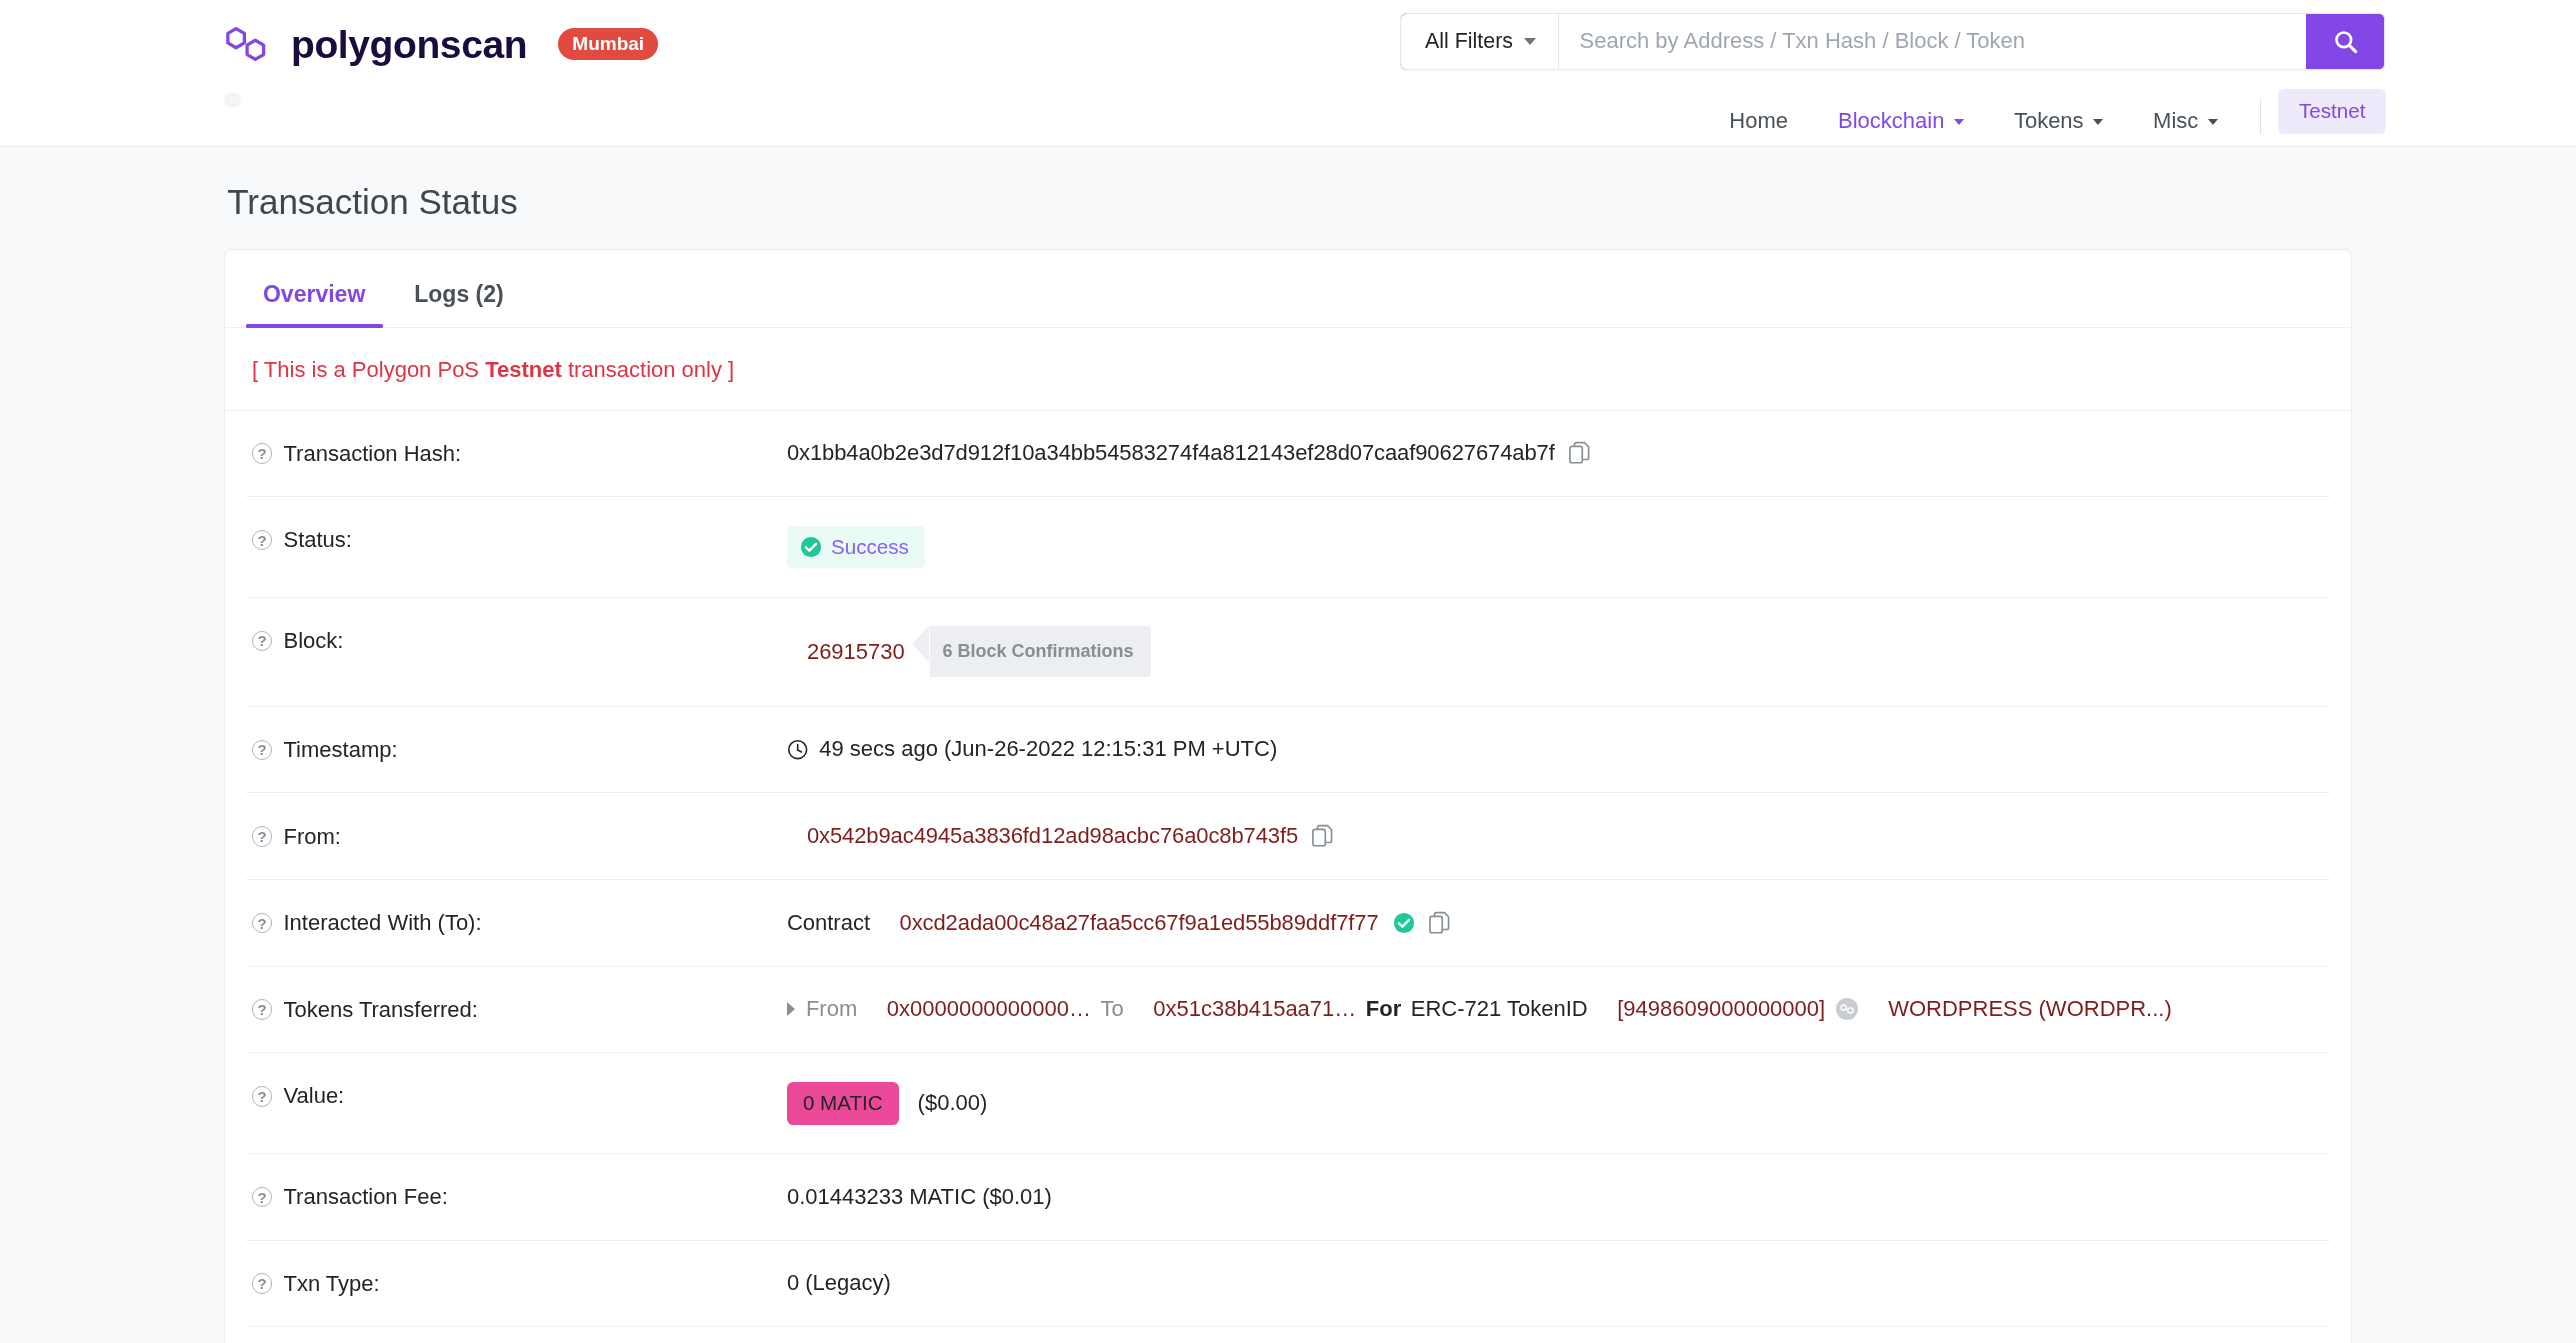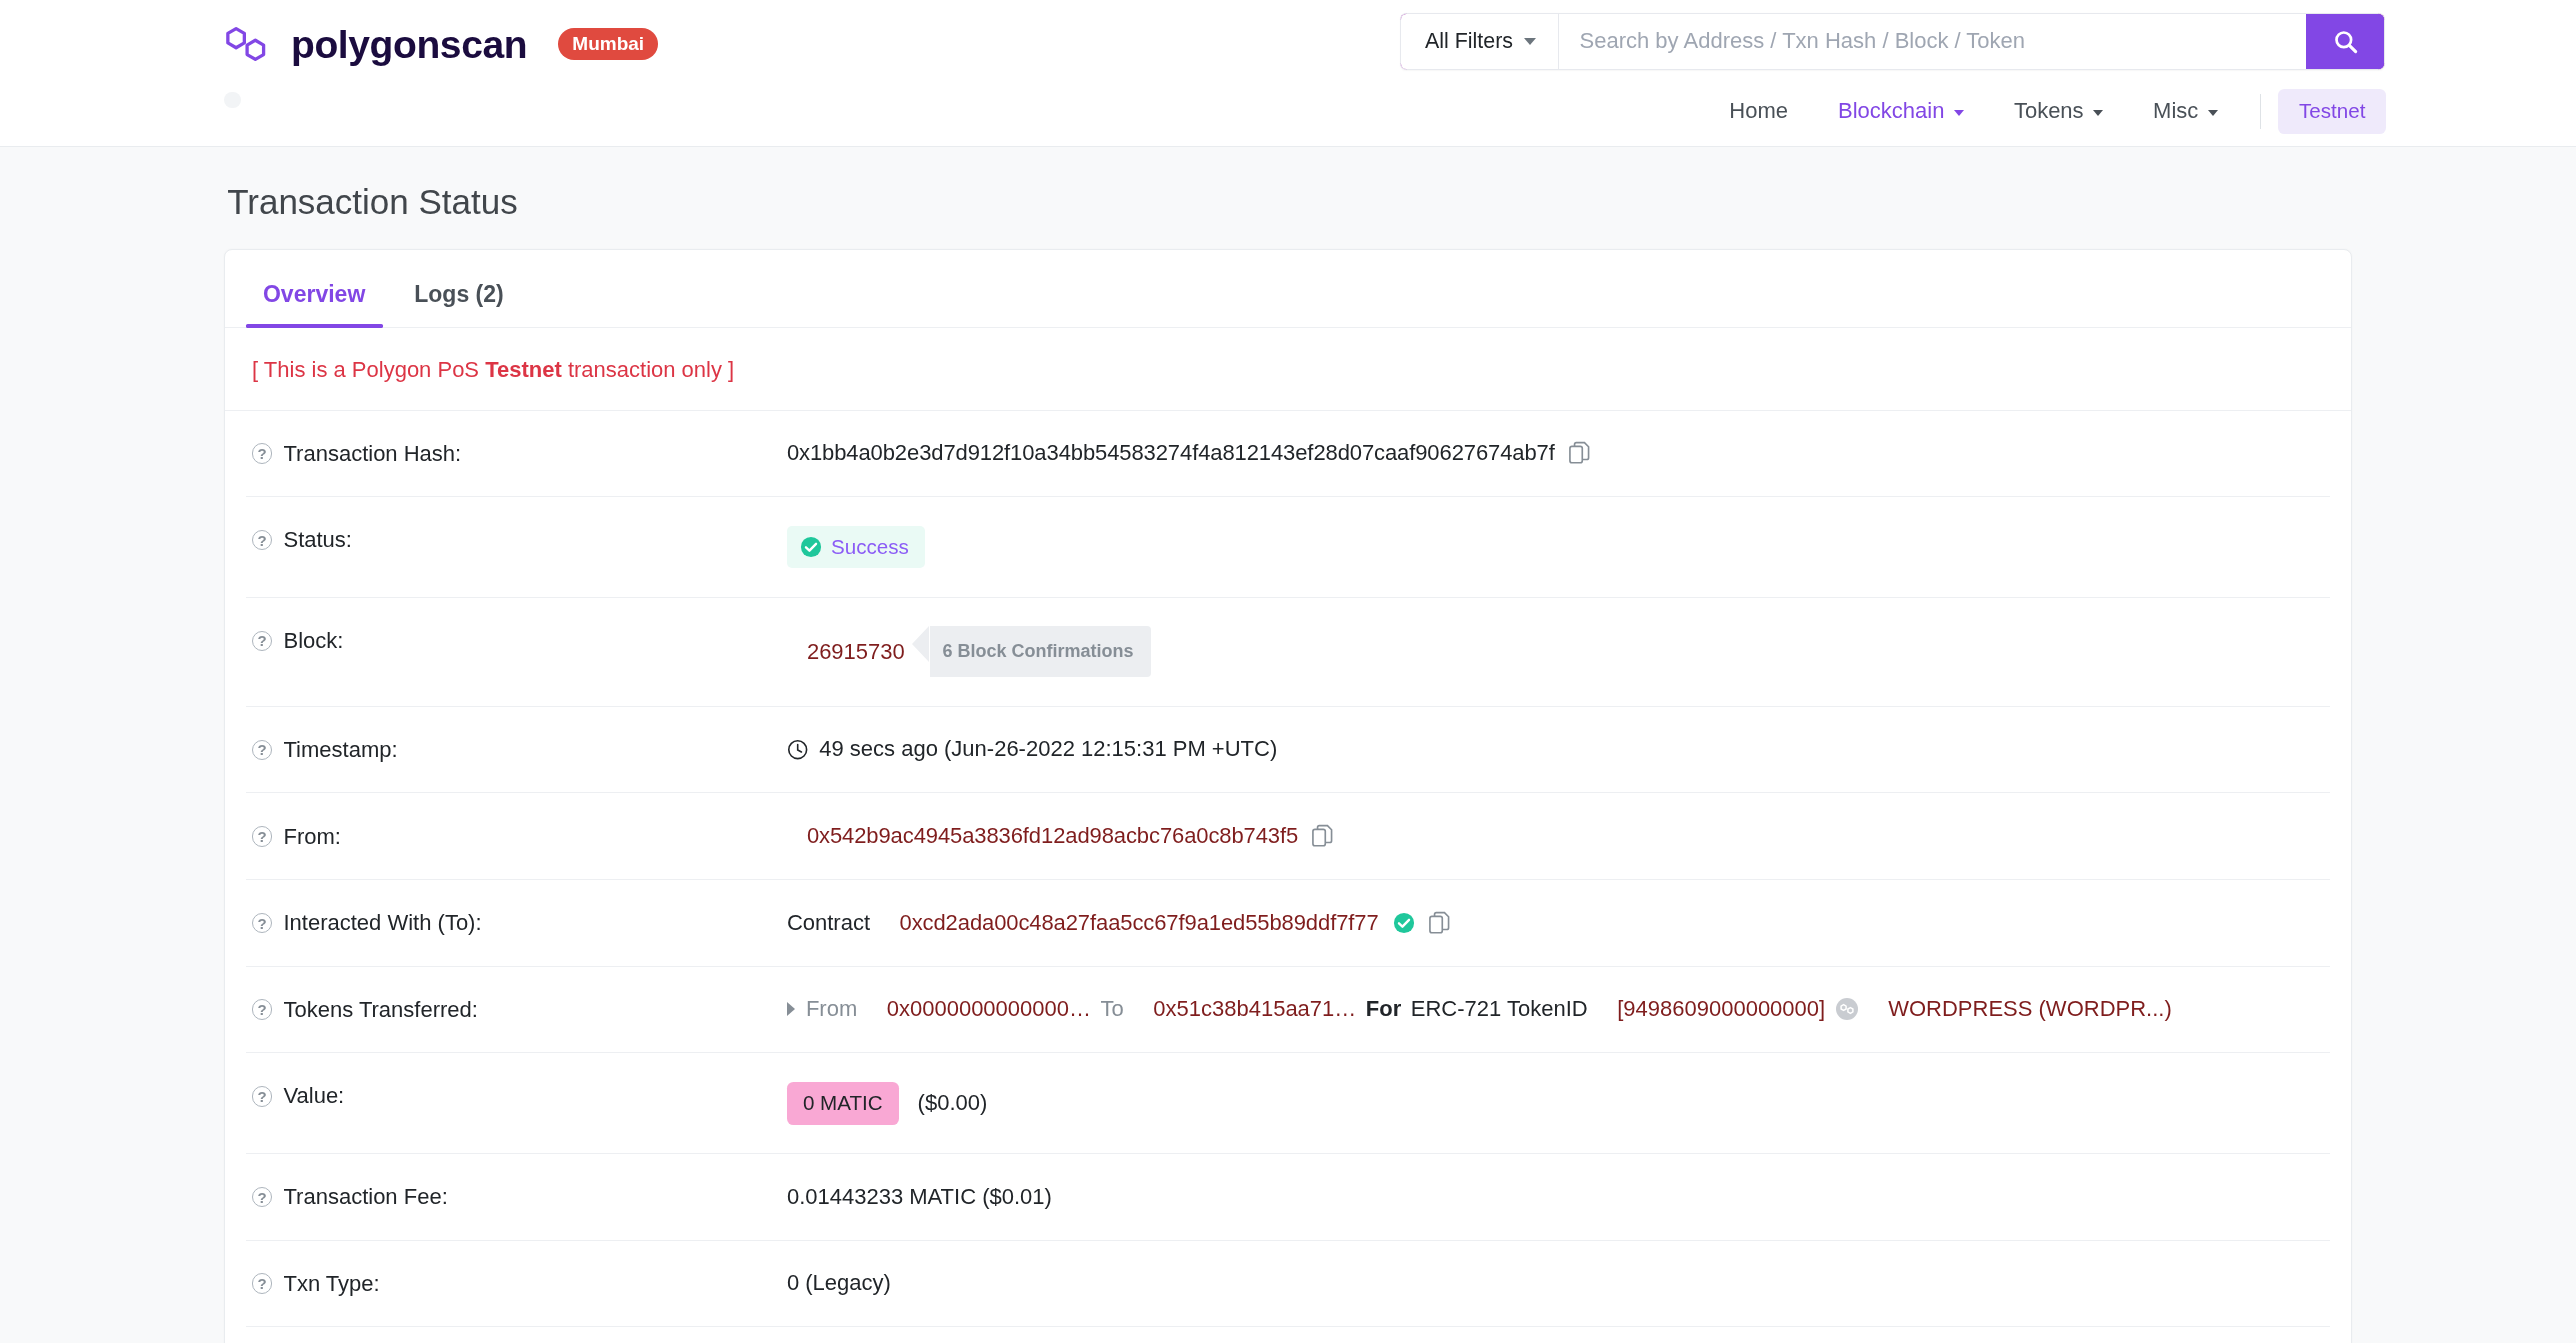--- a/index.html
+++ b/index.html
@@ -80,21 +80,21 @@
     background: #8247e5;
     border: none;
     display: flex; align-items: center; justify-content: center;
     cursor: pointer;
   }
   .search-btn svg { width: 27px; height: 27px; }
 
   
   .mainnav {
     position: absolute; right: 190px; top: 89px;
-    display: flex; align-items: center; gap: 0;
+    display: flex; align-items: flex-end; gap: 0;
     font-size: 22px;
   }
   .nav-item {
     display: flex; align-items: center; gap: 9.5px;
     color: #495057;
     padding: 0 25px; cursor: pointer;
     white-space: nowrap;
   }
   .nav-item.active { color: #8247e5; }
   .nav-caret {
@@ -216,21 +216,21 @@
     width: 0; height: 0;
     border-top: 18px solid transparent;
     border-bottom: 18px solid transparent;
     border-right: 17.4px solid #eceef1;
   }
 
   .clock-icon { width: 21.4px; height: 21.4px; flex: none; margin-right: 11px; }
 
   .pill-gray {
     display: inline-block;
-    background: #f9a8d4; color: #212529;
+    background: #ec4899; color: #212529;
     font-size: 20.6px; padding: 8px 16px;
     border-radius: 6.3px;
   }
 
   .tri-marker {
     width: 0; height: 0; flex: none;
     border-top: 7.1px solid transparent;
     border-bottom: 7.1px solid transparent;
     border-left: 8.7px solid #868e96;
     margin-right: 11px;

